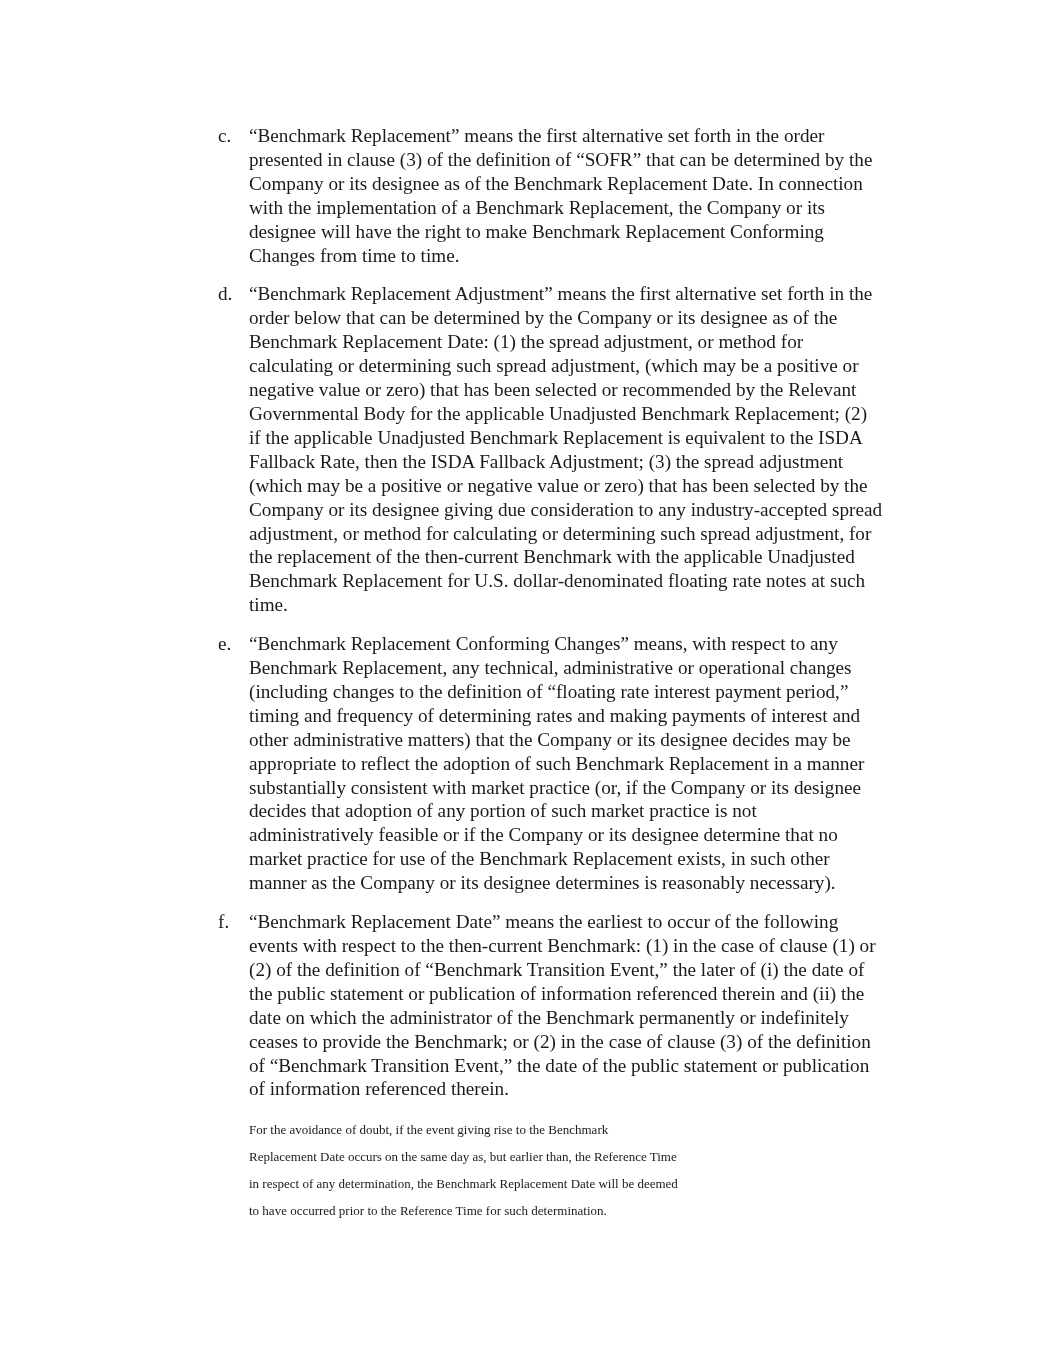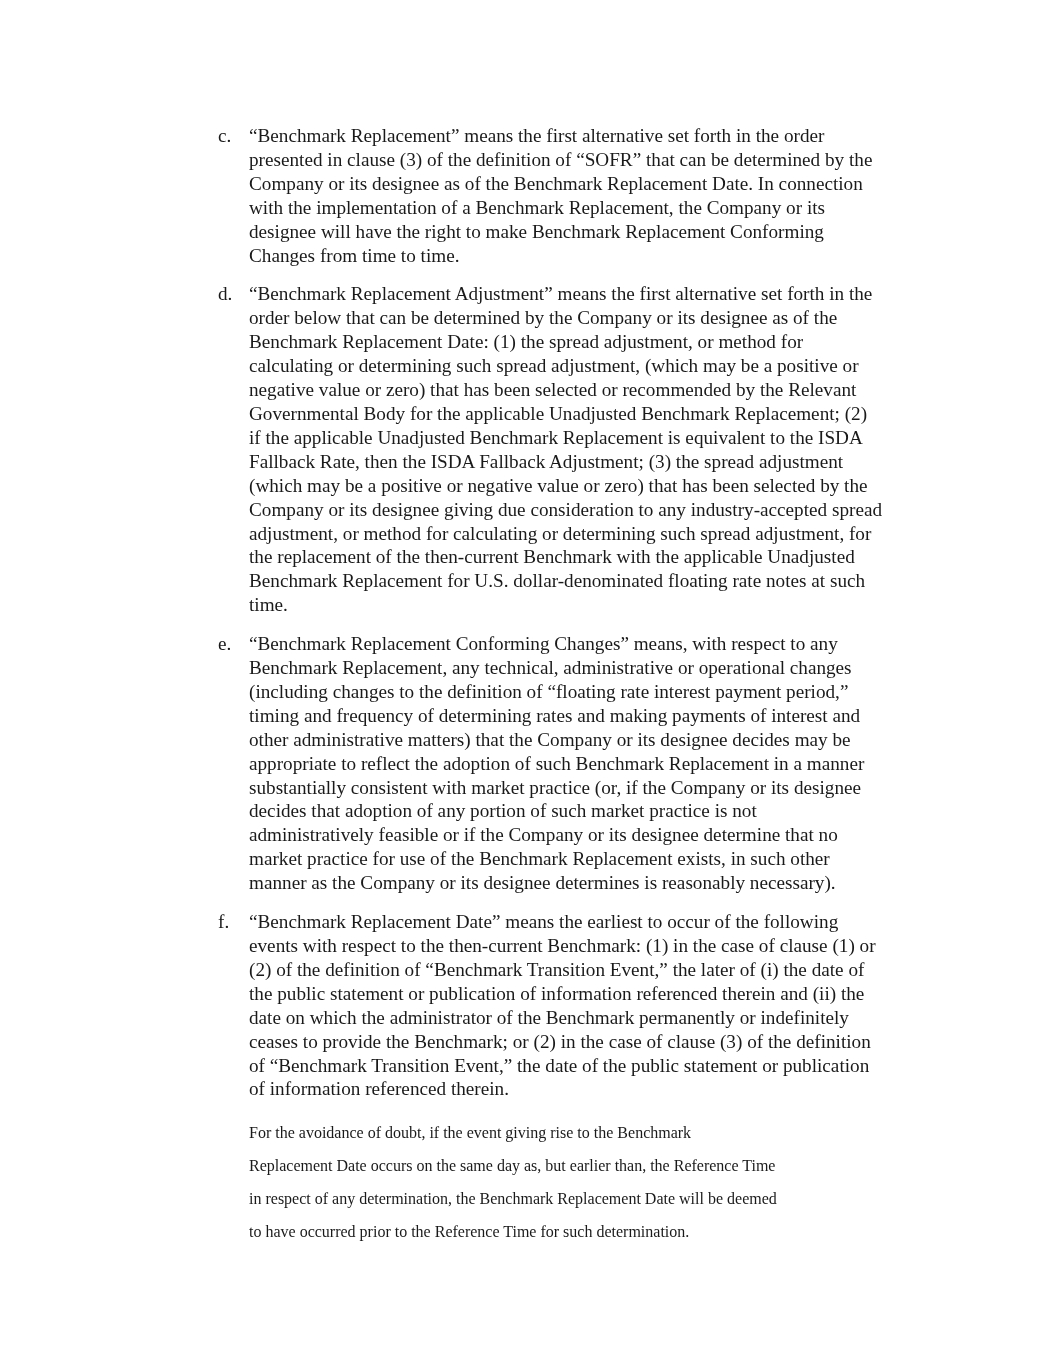--- a/index.html
+++ b/index.html
@@ -41,22 +41,22 @@
       top: 0;
       width: 28px;
     }
     .item-text {
       display: block;
       white-space: pre-line;
     }
     .para {
       padding-left: 31px;
       margin: 0;
-      font-size: 16px;
-      line-height: 33px;
+      font-size: 13px;
+      line-height: 27px;
       white-space: pre-line;
     }
   </style>
 </head>
 <body>
 
 <div class="page">
   <div class="content">
 
     <div class="item">

